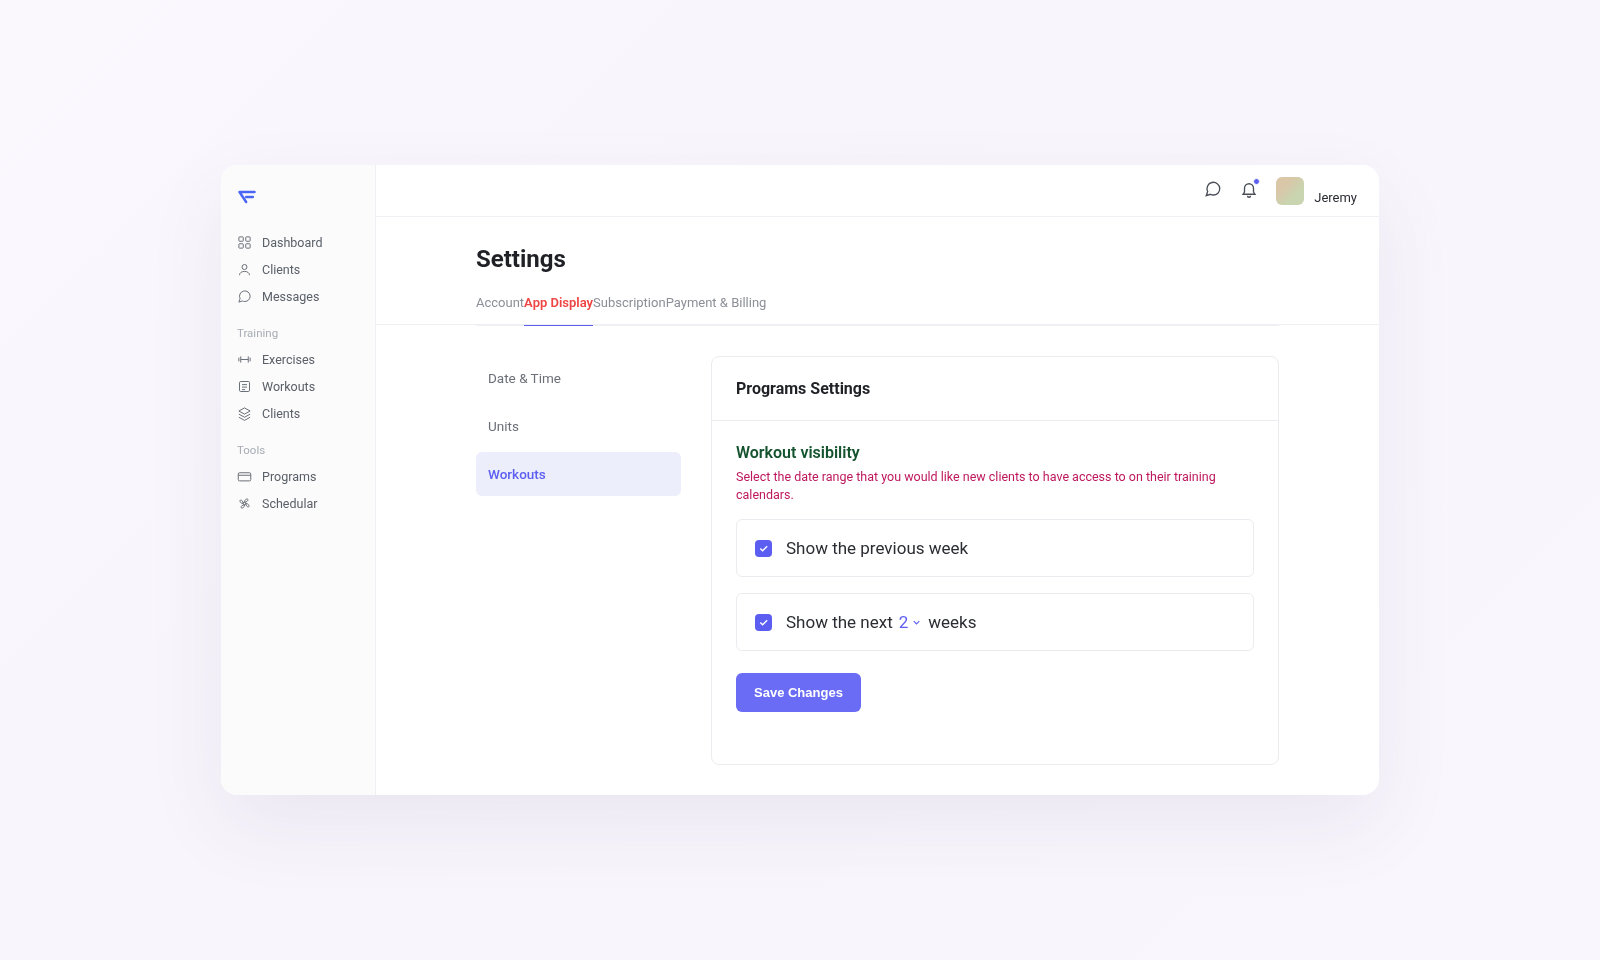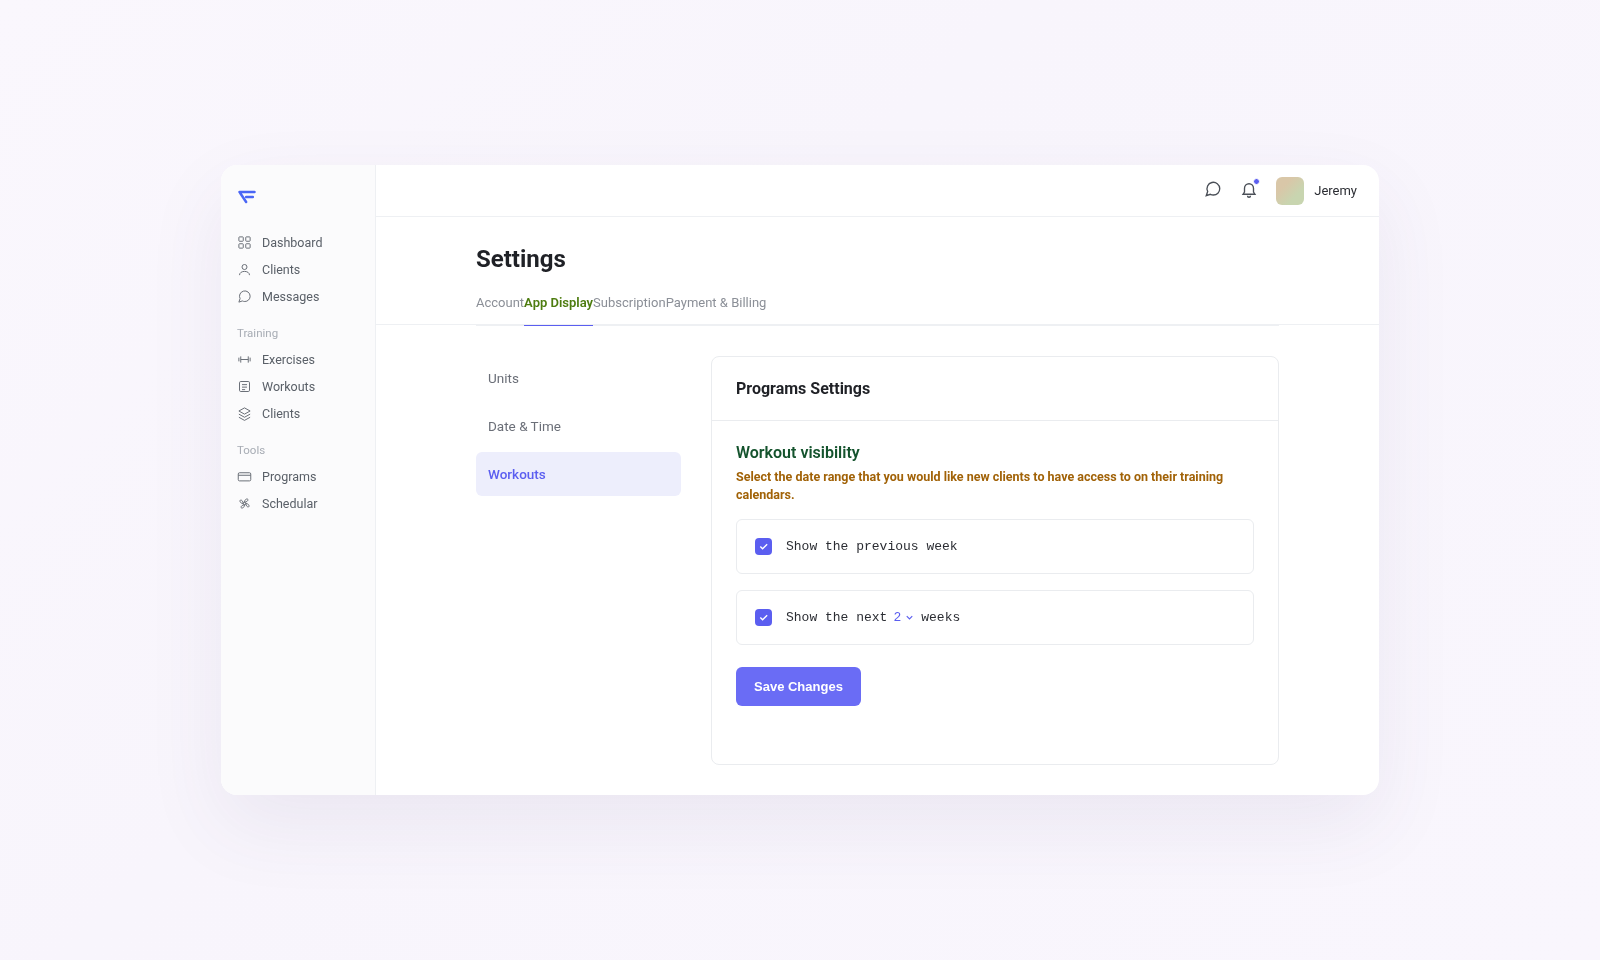--- a/index.html
+++ b/index.html
@@ -68,42 +68,42 @@
     padding: 0 22px;
     gap: 18px;
   }
   .top-icon { color: #4a4f57; position: relative; cursor: pointer; }
   .top-icon svg { width: 18px; height: 18px; }
   .notif-dot {
     position: absolute; top: -2px; right: -2px;
     width: 7px; height: 7px; background: #5b5ef0; border-radius: 50%;
     border: 1.5px solid #fff;
   }
-  .user { display: flex; align-items: center; gap: 10px; cursor: pointer; }
+  .user { display: flex; align-items: flex-end; gap: 10px; cursor: pointer; }
   .avatar {
     width: 28px; height: 28px; border-radius: 6px;
     background: linear-gradient(135deg, #d9c7a8 30%, #c8d5b0 70%);
     position: relative; overflow: hidden;
   }
   .username { font-size: 13px; color: #2b2d33; }
 
   .page-header { padding: 28px 100px 0 100px; }
   .page-title {
     font-size: 24px; font-weight: 700; color: #1f2126;
   }
   .tabs {
     display: flex; margin-top: 22px;
     border-bottom: 1px solid #eef0f3;
   }
   .tab {
     font-size: 13px; color: #8b8f97; padding: 0 0 14px 0;
     cursor: pointer; border-bottom: 2px solid transparent;
     margin-bottom: -1px;
   }
-  .tab.active { color: #4d7c0f; font-weight: 600; border-bottom-color: #5b5ef0; }
+  .tab.active { color: #ef4444; font-weight: 600; border-bottom-color: #5b5ef0; }
   .tabs-border-ext {
     position: relative;
   }
   .tabs-border-ext::after {
     content: "";
     position: absolute;
     left: -100px; right: -9999px;
     bottom: 0;
     height: 1px;
     background: #eef0f3;
@@ -127,35 +127,35 @@
     border-radius: 8px;
     display: flex; flex-direction: column;
   }
   .panel-header {
     padding: 22px 24px;
     border-bottom: 1px solid #eaecef;
   }
   .panel-title { font-size: 16px; font-weight: 700; color: #1f2126; }
   .panel-body { padding: 22px 24px; }
   .section-title { font-size: 16px; font-weight: 600; color: #14532d; }
-  .section-desc { font-size: 12.5px; color: #a16207; margin-top: 6px; line-height: 1.4; font-weight: bold; }
+  .section-desc { font-size: 12.5px; color: #be185d; margin-top: 6px; line-height: 1.4; }
   .option-card {
     border: 1px solid #eaecef; border-radius: 6px;
     padding: 18px 18px;
     display: flex; align-items: center; gap: 14px;
     margin-top: 16px;
   }
   .checkbox {
     width: 17px; height: 17px; border-radius: 4px;
     background: #5b5ef0; display: inline-flex;
     align-items: center; justify-content: center;
     cursor: pointer;
   }
   .checkbox svg { width: 11px; height: 11px; }
-  .option-label { font-size: 13px; color: #2b2d33; display: flex; align-items: center; gap: 6px; font-family: Liberation Mono, monospace; }
+  .option-label { font-size: 17px; color: #2b2d33; display: flex; align-items: center; gap: 6px; }
   .inline-select {
     color: #5b5ef0; display: inline-flex; align-items: center; gap: 3px;
     cursor: pointer;
   }
   .inline-select svg { width: 11px; height: 11px; }
 
   .save-btn {
     margin-top: 22px;
     background: #6a6cf5; color: #fff; border: none;
     font-size: 13px; padding: 12px 18px; border-radius: 6px;
@@ -282,22 +282,22 @@
       <div class="tabs tabs-border-ext">
         <div class="tab">Account</div>
         <div class="tab active">App Display</div>
         <div class="tab">Subscription</div>
         <div class="tab">Payment &amp; Billing</div>
       </div>
     </div>
 
     <div class="content">
       <div class="subnav">
+        <div class="subnav-item">Date &amp; Time</div>
         <div class="subnav-item">Units</div>
-        <div class="subnav-item">Date &amp; Time</div>
         <div class="subnav-item active">Workouts</div>
       </div>
 
       <div class="panel">
         <div class="panel-header">
           <div class="panel-title">Programs Settings</div>
         </div>
         <div class="panel-body">
           <div class="section-title">Workout visibility</div>
           <div class="section-desc">Select the date range that you would like new clients to have access to on their training calendars.</div>

